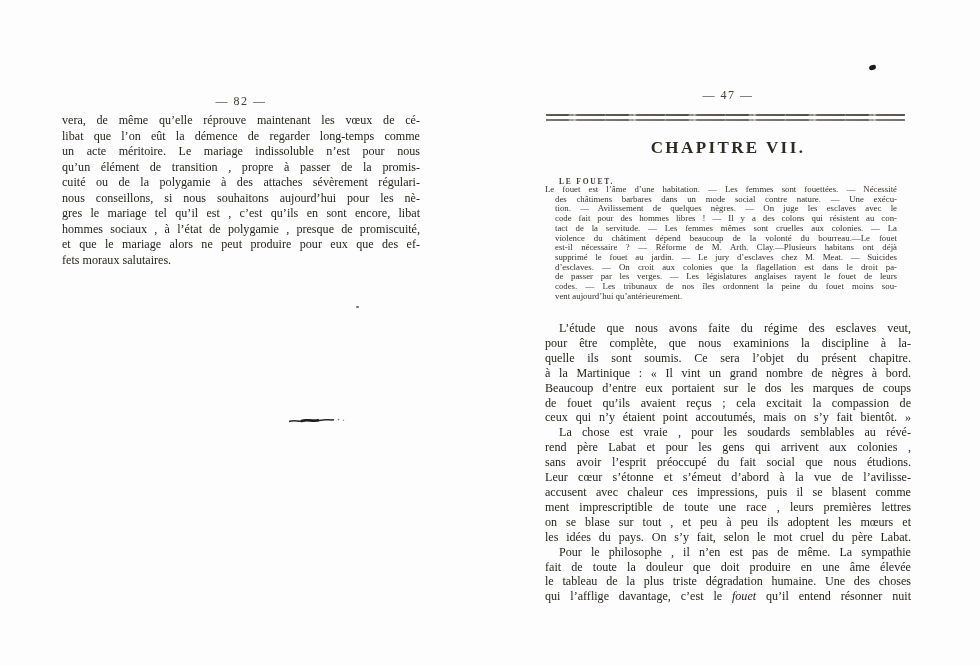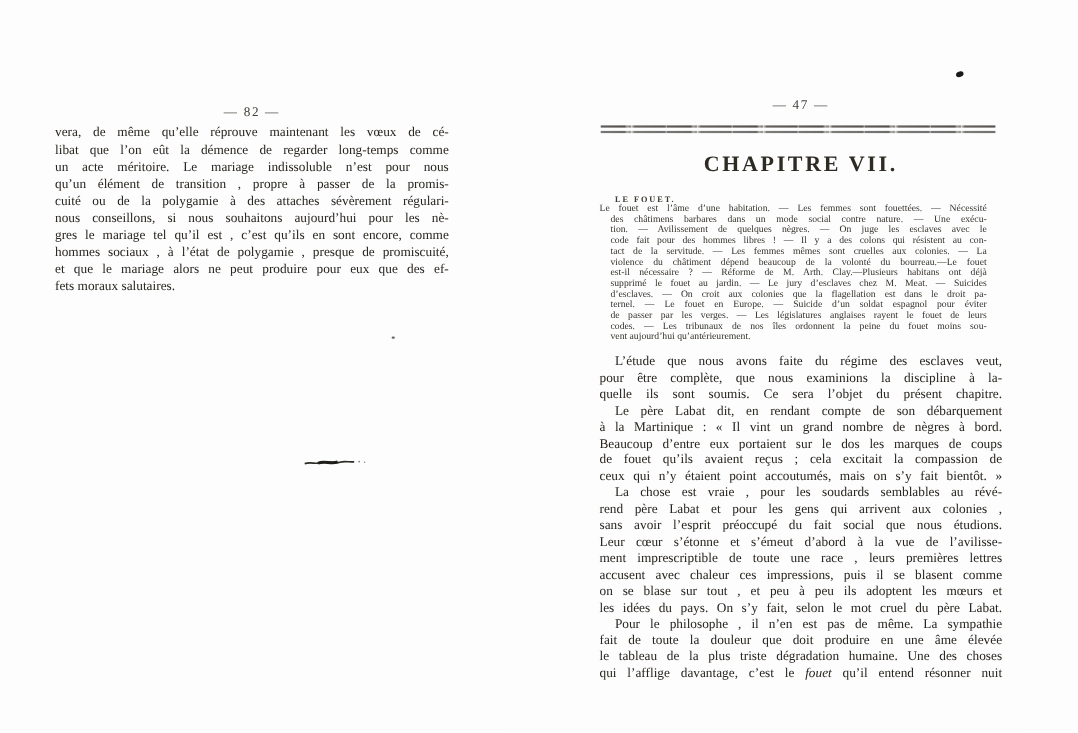--- a/index.html
+++ b/index.html
@@ -9,21 +9,21 @@
     overflow: hidden;
     font-family: "Liberation Serif", "DejaVu Serif", serif;
     color: #26221e;
     position: relative;
   }
   .scan {
     position: absolute; inset: 0;
     background: #fdfdfd;
   }
   .page { position: absolute; top: 0; height: 666px; }
-  .page-left  { left: 50px;  width: 358px; }
+  .page-left  { left: 62px;  width: 358px; }
   .page-right { left: 545px; width: 366px; }
 
   .pagenum {
     position: absolute; left: 0; width: 100%;
     text-align: center;
     font-size: 12px; letter-spacing: 1.5px;
     color: #46413a;
   }
   .page-left  .pagenum { top: 94px; }
   .page-right .pagenum { top: 88px; }
@@ -38,21 +38,21 @@
       #4e4c49 0px, #3e3c39 22px, #9a9792 24px, #6f6c68 27px,
       #c9c7c3 28px, #55524e 31px, #44423f 58px, #8d8a85 60px);
     opacity: 0.9;
   }
   .rule::before { top: 0; }
   .rule::after  { top: 4.5px; opacity: 0.75; }
 
   .chapter {
     position: absolute; top: 138px; left: 0; width: 100%;
     margin: 0; text-align: center;
-    font-size: 20px; font-weight: bold; letter-spacing: 2.4px;
+    font-size: 17px; font-weight: bold; letter-spacing: 2.4px;
     color: #2e2a24;
   }
   .subtitle {
     position: absolute; top: 163px; left: 0; width: 100%;
     margin: 14px; 
     font-size: 7.5px; font-weight: bold; letter-spacing: 1.8px;
     color: #3c3731;
   }
 
   .textblock .tline {
@@ -107,21 +107,21 @@
 
   <section class="page page-left">
     <div class="pagenum">— 82 —</div>
     <div class="textblock bodytext">
         <div class="tline">vera, de même qu’elle réprouve maintenant les vœux de cé-</div>
         <div class="tline">libat que l’on eût la démence de regarder long-temps comme</div>
         <div class="tline">un acte méritoire. Le mariage indissoluble n’est pour nous</div>
         <div class="tline">qu’un élément de transition , propre à passer de la promis-</div>
         <div class="tline">cuité ou de la polygamie à des attaches sévèrement régulari-</div>
         <div class="tline">nous conseillons, si nous souhaitons aujourd’hui pour les nè-</div>
-        <div class="tline">gres le mariage tel qu’il est , c’est qu’ils en sont encore, comme</div>
+        <div class="tline">gres le mariage tel qu’il est , c’est qu’ils en sont encore, libat</div>
         <div class="tline">hommes sociaux , à l’état de polygamie , presque de promiscuité,</div>
         <div class="tline">et que le mariage alors ne peut produire pour eux que des ef-</div>
         <div class="tline short">fets moraux salutaires.</div>
       </div>
     <svg class="flourish" width="58" height="9" viewBox="0 0 58 9" aria-hidden="true">
       <path d="M1 5.5 C7 3.5 11 6.5 17 4.5 C23 2.5 27 6 33 4.2 C38 2.8 42 4.5 46 3.8" stroke="#2c2a27" stroke-width="1.5" fill="none"></path>
       <path d="M13 5.2 C19 2.4 25 6.4 31 3.9" stroke="#1f1e1c" stroke-width="2.6" fill="none"></path>
       <circle cx="50.5" cy="3.6" r="0.8" fill="#7d7a74"></circle>
       <circle cx="55.5" cy="4.2" r="0.7" fill="#8d8a84"></circle>
     </svg>
@@ -135,40 +135,38 @@
     <div class="textblock sommaire">
         <div class="tline">Le fouet est l’âme d’une habitation. — Les femmes sont fouettées. — Nécessité</div>
         <div class="tline">des châtimens barbares dans un mode social contre nature. — Une exécu-</div>
         <div class="tline">tion. — Avilissement de quelques nègres. — On juge les esclaves avec le</div>
         <div class="tline">code fait pour des hommes libres ! — Il y a des colons qui résistent au con-</div>
         <div class="tline">tact de la servitude. — Les femmes mêmes sont cruelles aux colonies. — La</div>
         <div class="tline">violence du châtiment dépend beaucoup de la volonté du bourreau.—Le fouet</div>
         <div class="tline">est-il nécessaire ? — Réforme de M. Arth. Clay.—Plusieurs habitans ont déjà</div>
         <div class="tline">supprimé le fouet au jardin. — Le jury d’esclaves chez M. Meat. — Suicides</div>
         <div class="tline">d’esclaves. — On croit aux colonies que la flagellation est dans le droit pa-</div>
-        <div class="tline">ternel. — Le fouet en Europe. — Suicide d’un soldat espagnol pour éviter</div>
         <div class="tline">de passer par les verges. — Les législatures anglaises rayent le fouet de leurs</div>
         <div class="tline">codes. — Les tribunaux de nos îles ordonnent la peine du fouet moins sou-</div>
         <div class="tline short">vent aujourd’hui qu’antérieurement.</div>
       </div>
     <div class="textblock bodytext">
         <div class="tline ind">L’étude que nous avons faite du régime des esclaves veut,</div>
         <div class="tline">pour être complète, que nous examinions la discipline à la-</div>
         <div class="tline">quelle ils sont soumis. Ce sera l’objet du présent chapitre.</div>
-        <div class="tline ind">Le père Labat dit, en rendant compte de son débarquement</div>
         <div class="tline">à la Martinique : « Il vint un grand nombre de nègres à bord.</div>
         <div class="tline">Beaucoup d’entre eux portaient sur le dos les marques de coups</div>
         <div class="tline">de fouet qu’ils avaient reçus ; cela excitait la compassion de</div>
         <div class="tline">ceux qui n’y étaient point accoutumés, mais on s’y fait bientôt. »</div>
         <div class="tline ind">La chose est vraie , pour les soudards semblables au révé-</div>
         <div class="tline">rend père Labat et pour les gens qui arrivent aux colonies ,</div>
         <div class="tline">sans avoir l’esprit préoccupé du fait social que nous étudions.</div>
         <div class="tline">Leur cœur s’étonne et s’émeut d’abord à la vue de l’avilisse-</div>
+        <div class="tline">accusent avec chaleur ces impressions, puis il se blasent comme</div>
         <div class="tline">ment imprescriptible de toute une race , leurs premières lettres</div>
-        <div class="tline">accusent avec chaleur ces impressions, puis il se blasent comme</div>
         <div class="tline">on se blase sur tout , et peu à peu ils adoptent les mœurs et</div>
         <div class="tline">les idées du pays. On s’y fait, selon le mot cruel du père Labat.</div>
         <div class="tline ind">Pour le philosophe , il n’en est pas de même. La sympathie</div>
         <div class="tline">fait de toute la douleur que doit produire en une âme élevée</div>
         <div class="tline">le tableau de la plus triste dégradation humaine. Une des choses</div>
         <div class="tline"><span>qui l’afflige davantage, c’est le </span><em>fouet</em><span> qu’il entend résonner nuit</span></div>
       </div>
   </section>
 
   <div class="inkspot"></div>

